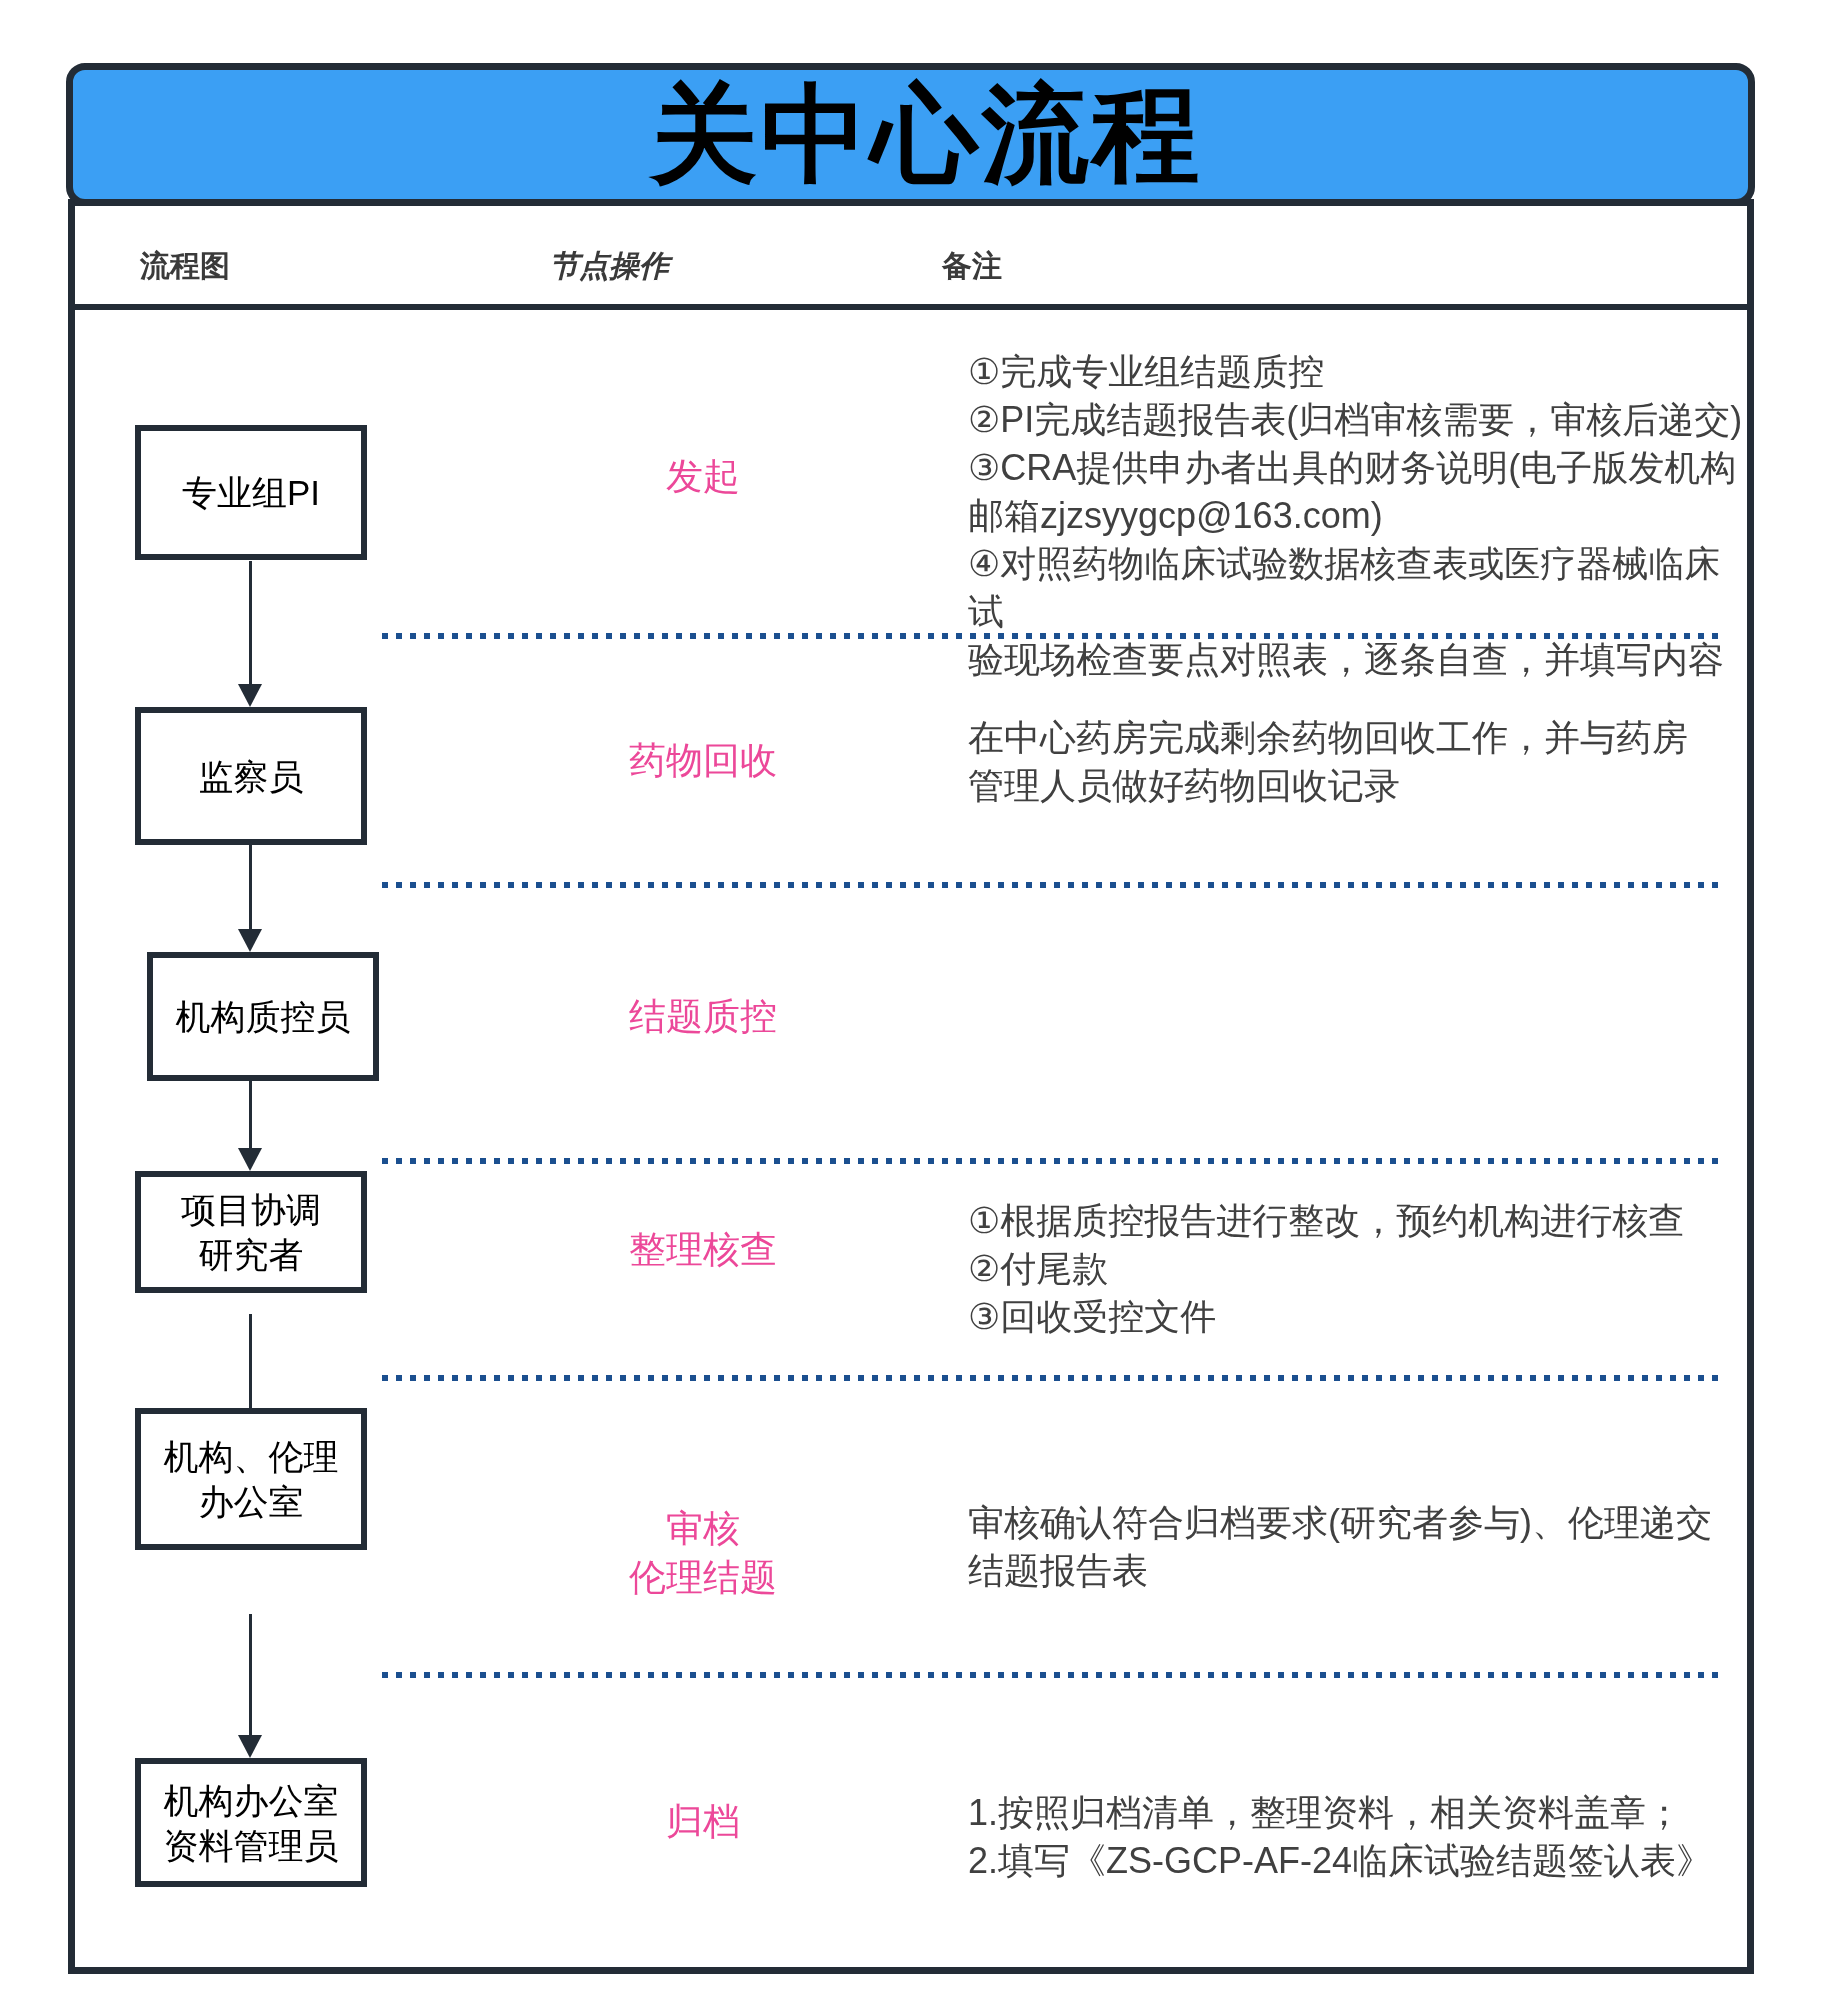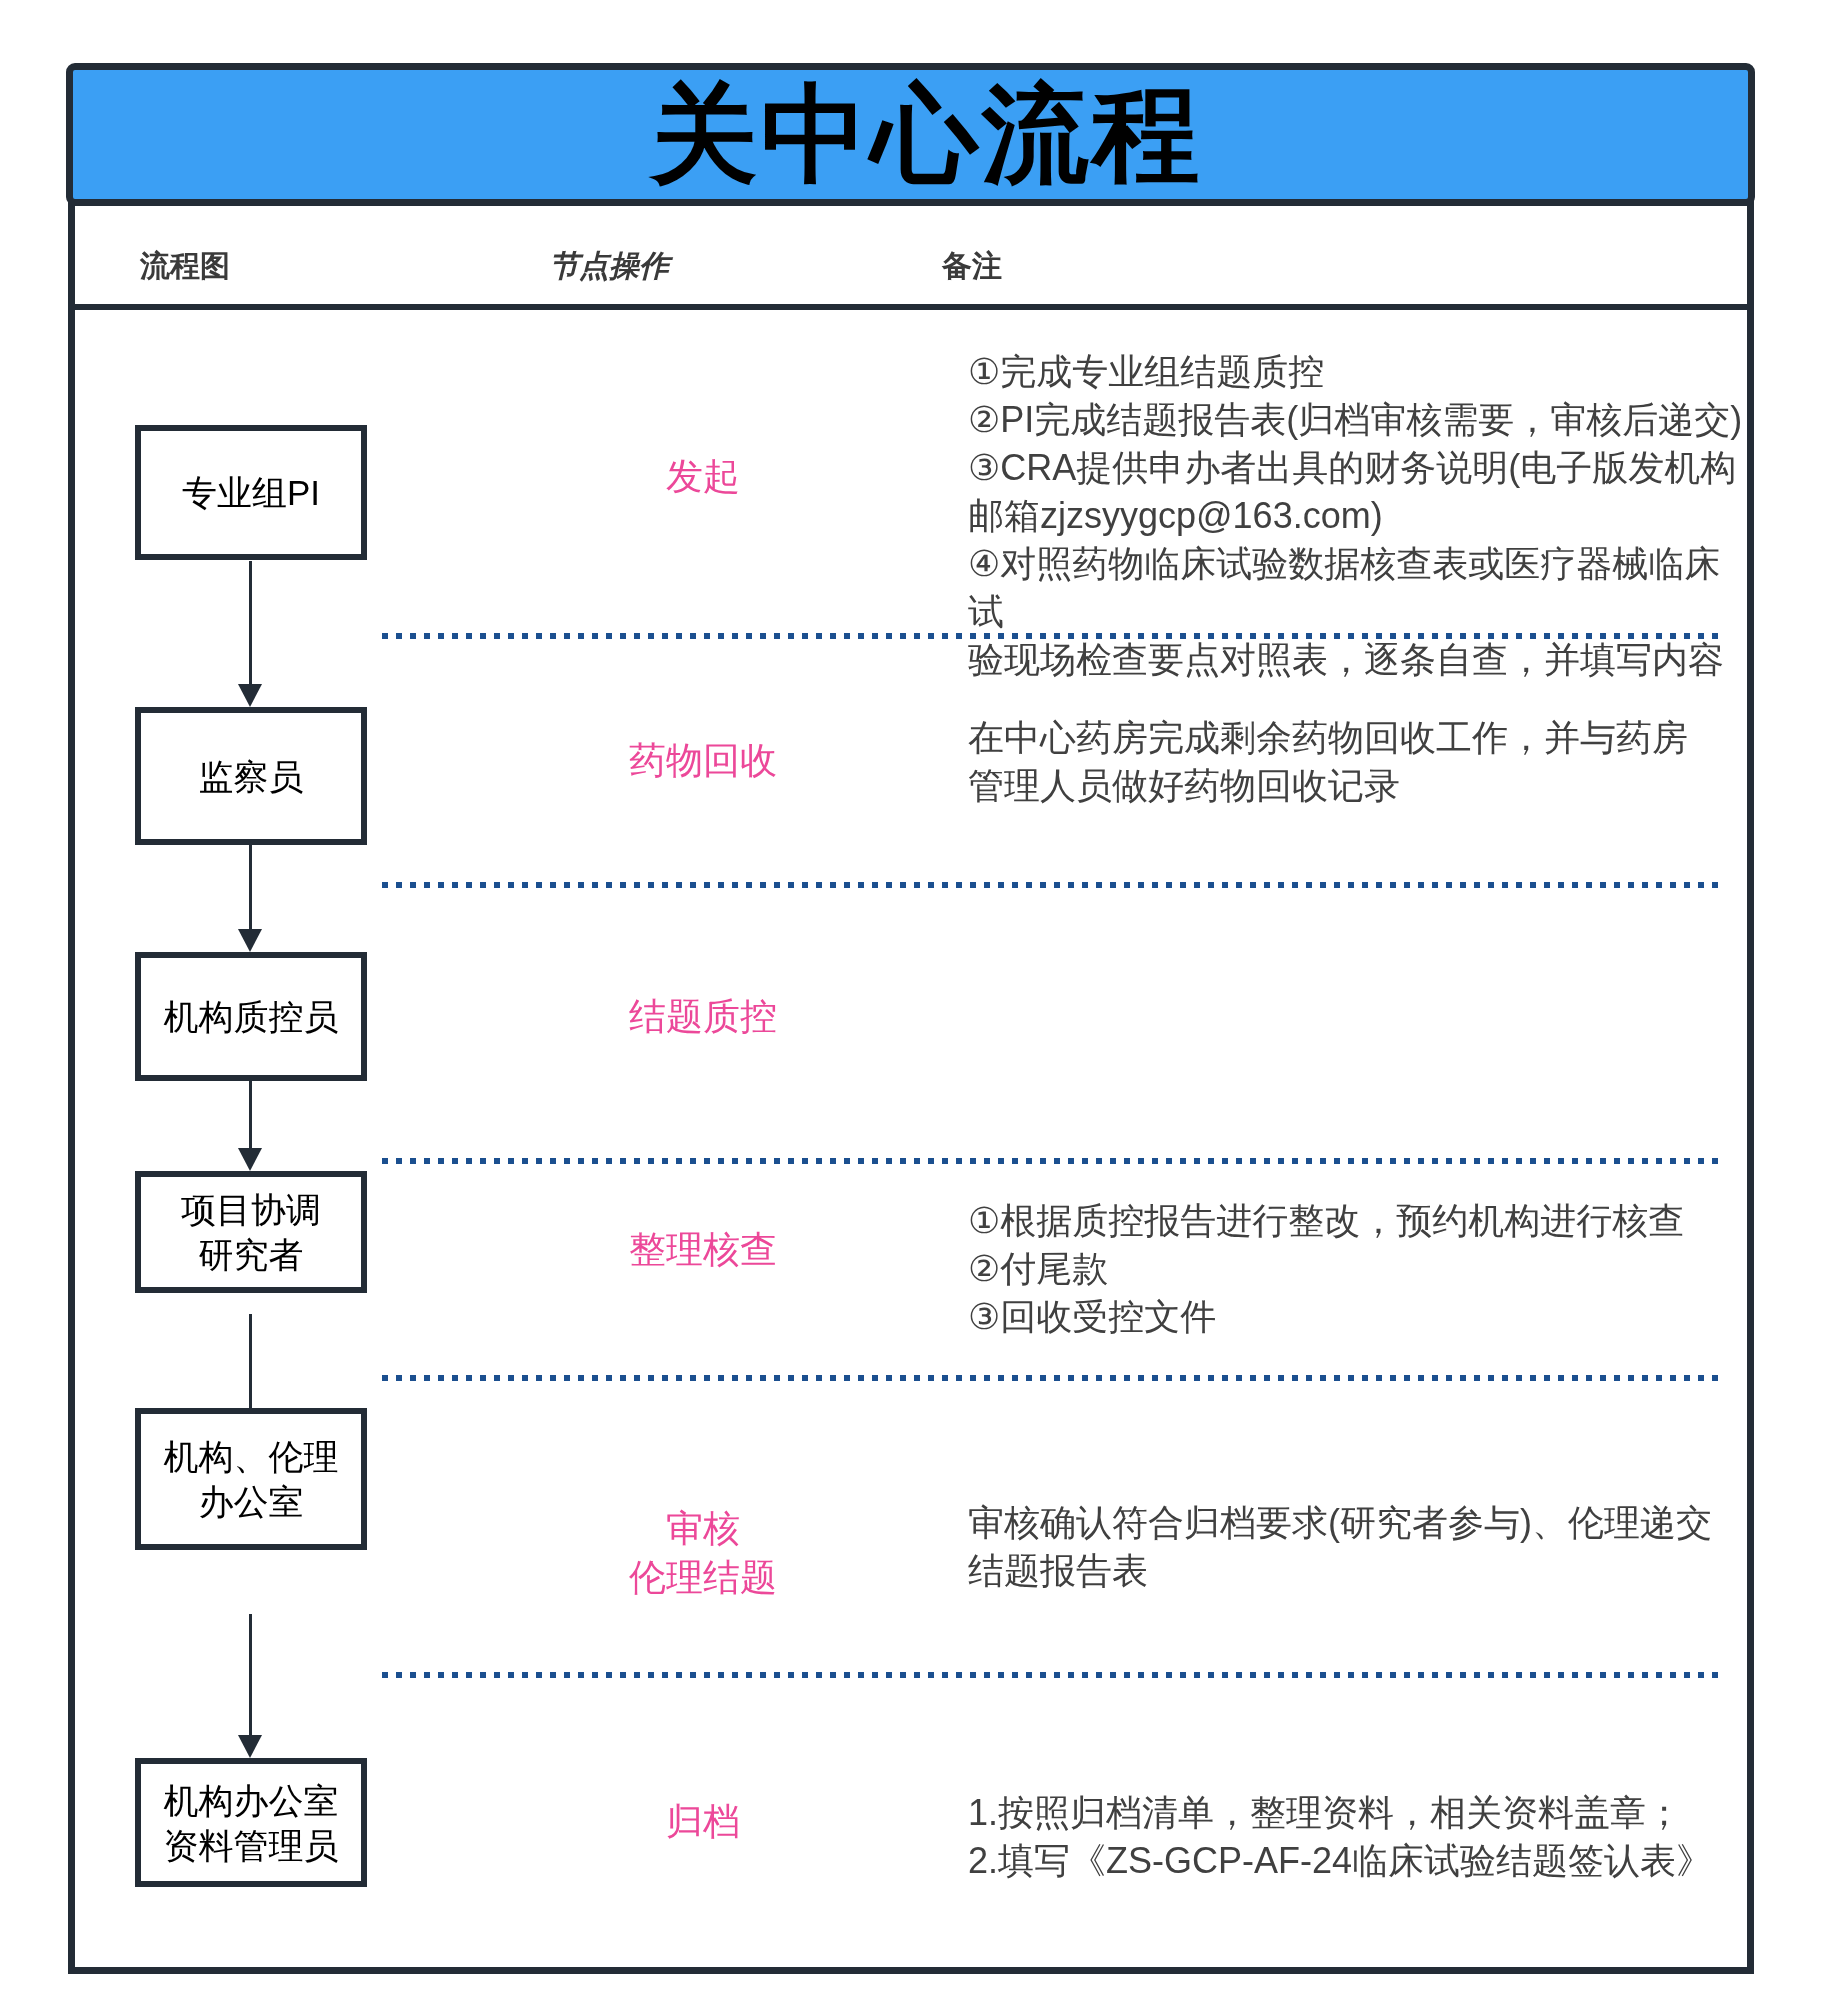--- a/index.html
+++ b/index.html
@@ -11,21 +11,21 @@
     color:#3f3f3f;
     overflow:hidden;
   }
   
   .body-frame {
     position:absolute; left:68px; top:199px; width:1686px; height:1775px;
     border:7px solid #232c36; background:#ffffff; box-sizing:border-box;
   }
   .title-bar {
     position:absolute; left:66px; top:63px; width:1689px; height:143px;
-    background:#3b9ff4; border:7.9px solid #232c36; border-radius:9px;
+    background:#3b9ff4; border:7.9px solid #232c36; border-radius:19px;
     box-sizing:border-box; display:flex; align-items:center; justify-content:center;
     z-index:5;
     padding-left:32px;
   }
   .title-bar .title {
     font-size:107px; font-weight:bold; color:#000000; letter-spacing:3.5px;
     line-height:1;
   }
   
   .col-head {
@@ -41,21 +41,21 @@
   }
   
   .flow-box {
     position:absolute; left:135px; width:232px;
     border:6.1px solid #232c36; background:#ffffff; box-sizing:border-box;
     display:flex; align-items:center; justify-content:center; text-align:center;
     font-size:35px; line-height:45px; color:#000000; white-space:pre-line;
   }
   .b0 { top:425px;  height:135px; }
   .b1 { top:707px;  height:138px; }
-  .b2 { top:952px; height:129px; }
+  .b2 { top:952px; height:129px;margin-left:12px; }
   .b3 { top:1171px; height:122px; }
   .b4 { top:1408px; height:142px; }
   .b5 { top:1758px; height:129px; }
   
   .arrow { position:absolute; left:238px; width:24.5px; }
   .a0 { top:561px;  height:146px; }
   .a1 { top:845px;  height:107px; }
   .a2 { top:1081px; height:90px; }
   .a3 { top:1314px; height:158px; }
   .a4 { top:1614px; height:144px; }

